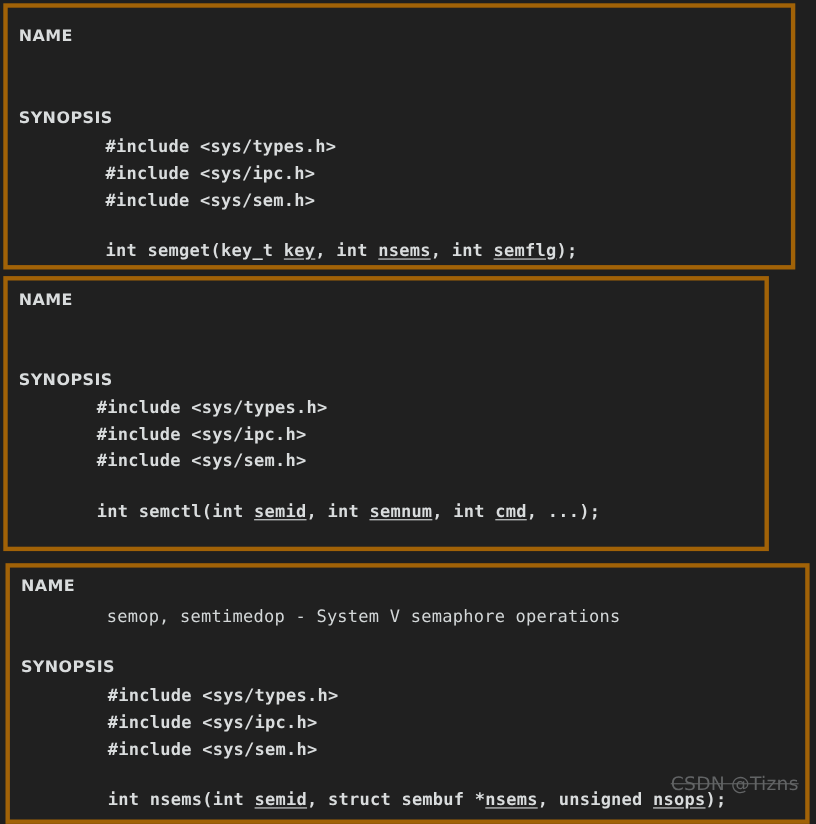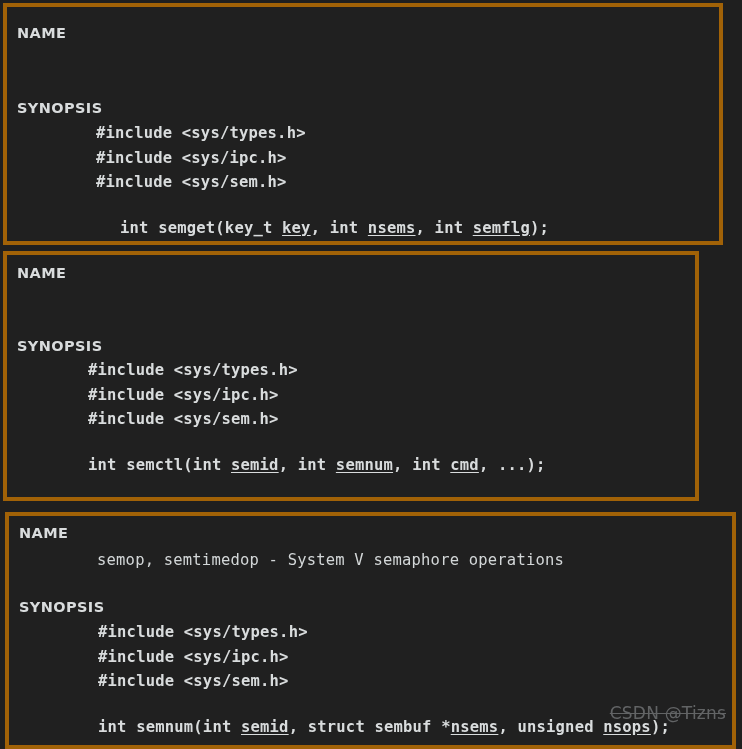--- a/index.html
+++ b/index.html
@@ -90,21 +90,21 @@
   <div class="panel panel-1">
     <div class="panel-inner">
       <div class="line hdr" style="left:10px; top:18px;">NAME</div>
 
       <div class="line hdr" style="left:10px; top:93px;">SYNOPSIS</div>
 
       <div class="line bold" style="left:89px; top:118px;">#include &lt;sys/types.h&gt;</div>
       <div class="line bold" style="left:89px; top:143px;">#include &lt;sys/ipc.h&gt;</div>
       <div class="line bold" style="left:89px; top:167px;">#include &lt;sys/sem.h&gt;</div>
 
-      <div class="line bold" style="left:89px; top:213px;margin-left:24px;"><span>int semget(key_t </span><span class="u">key</span><span>, int </span><span class="u">nsems</span><span>, int </span><span class="u">semflg</span><span>);</span></div>
+      <div class="line bold" style="left:89px; top:213px;"><span>int semget(key_t </span><span class="u">key</span><span>, int </span><span class="u">nsems</span><span>, int </span><span class="u">semflg</span><span>);</span></div>
     </div>
   </div>
 
   <div class="panel panel-2">
     <div class="panel-inner">
       <div class="line hdr" style="left:10px; top:10px;">NAME</div>
 
       <div class="line hdr" style="left:10px; top:83px;">SYNOPSIS</div>
 
       <div class="line bold" style="left:81px; top:107px;">#include &lt;sys/types.h&gt;</div>
@@ -119,19 +119,19 @@
     <div class="panel-inner">
       <div class="line hdr" style="left:10px; top:9px;">NAME</div>
       <div class="line" style="left:88px; top:36px;">semop, semtimedop - System V semaphore operations</div>
 
       <div class="line hdr" style="left:10px; top:83px;">SYNOPSIS</div>
 
       <div class="line bold" style="left:89px; top:108px;">#include &lt;sys/types.h&gt;</div>
       <div class="line bold" style="left:89px; top:133px;">#include &lt;sys/ipc.h&gt;</div>
       <div class="line bold" style="left:89px; top:157px;">#include &lt;sys/sem.h&gt;</div>
 
-      <div class="line bold" style="left:89px; top:203px;"><span>int semnum(int </span><span class="u">semid</span><span>, struct sembuf *</span><span class="u">nsems</span><span>, unsigned </span><span class="u">nsops</span><span>);</span></div>
+      <div class="line bold" style="left:89px; top:203px;"><span>int nsems(int </span><span class="u">semid</span><span>, struct sembuf *</span><span class="u">nsems</span><span>, unsigned </span><span class="u">nsops</span><span>);</span></div>
 
       <div class="watermark">CSDN @Tizns</div>
     </div>
   </div>
 
 </div>
 
 </body></html>

